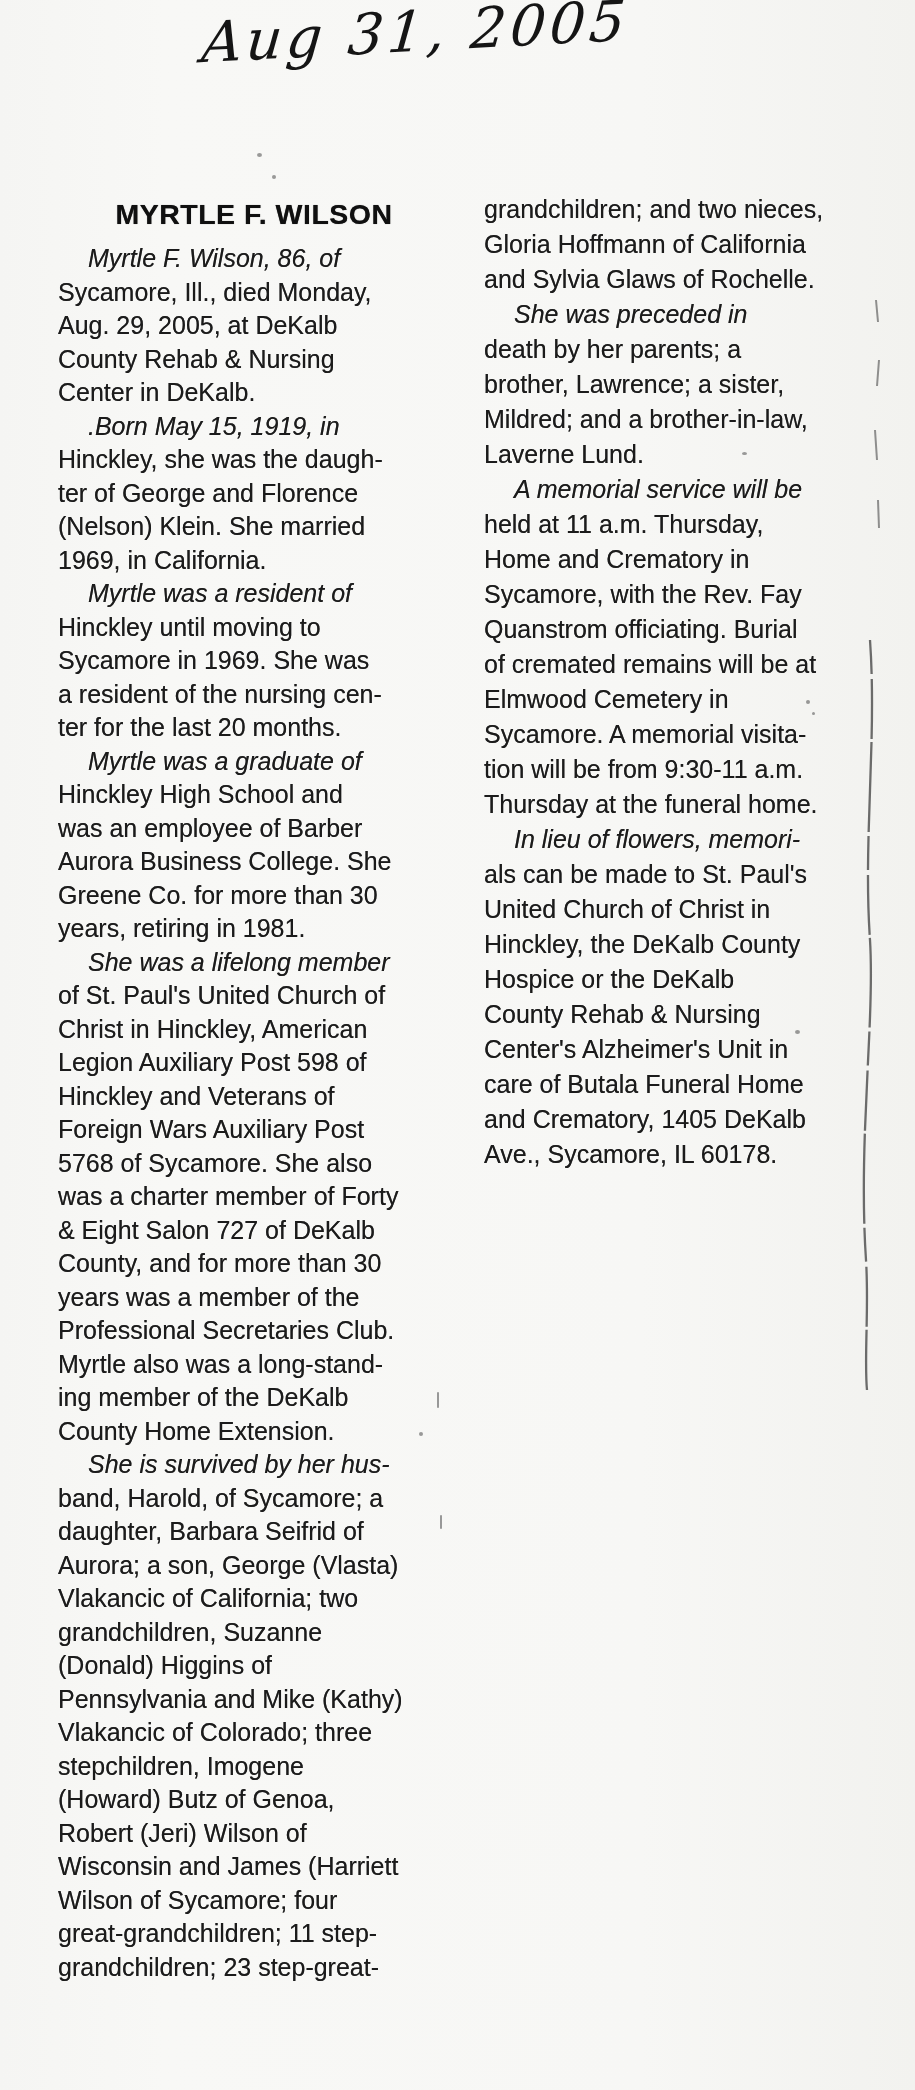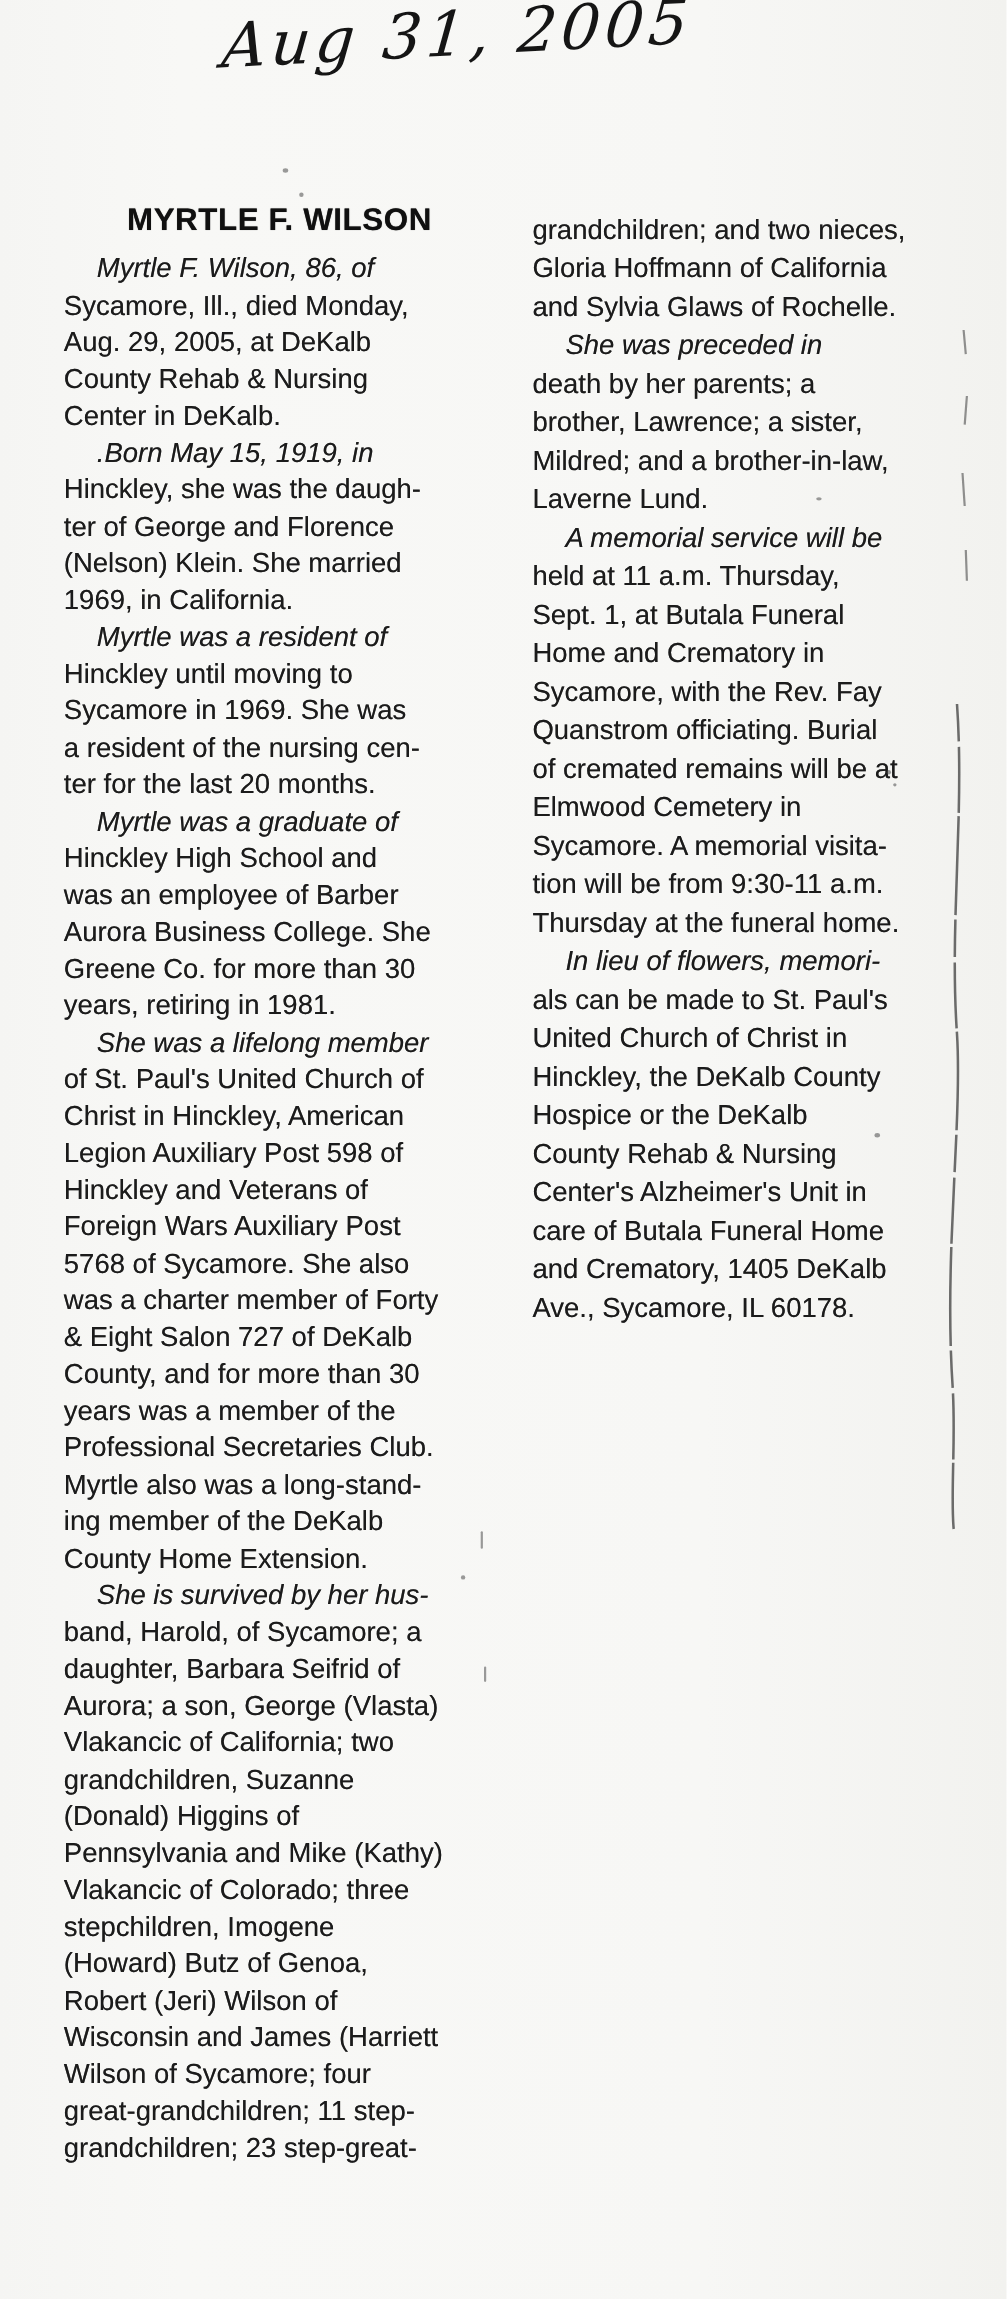--- a/index.html
+++ b/index.html
@@ -10,21 +10,21 @@
     color:#1b1b1b;
   }
   .handwritten {
     position:absolute; left:205px; top:10px;
     font-family:"DejaVu Serif", serif; font-style:italic;
     font-size:56px; letter-spacing:4px; color:#151515;
     transform:rotate(-3deg) skewX(-8deg); transform-origin:left top;
     white-space:nowrap;
   }
   .col { position:absolute; }
-  .col-left  { left:58px;  top:184px; width:392px; }
+  .col-left  { left:58px;  top:198px; width:392px; }
   .col-right { left:484px; top:192px; width:404px; }
   .headline {
     font-weight:bold; font-size:28.5px; letter-spacing:0.5px;
     text-align:center; margin:0 0 11px 0; color:#101010;
     text-shadow:0 0 0.7px rgba(0,0,0,0.75);
   }
   .para { margin:0; }
   .line {
     font-size:25px; white-space:nowrap;
     text-shadow:0 0 0.6px rgba(20,20,20,0.65);
@@ -120,21 +120,20 @@
       <div class="para">
         <div class="line indent">She was preceded in</div>
         <div class="line">death by her parents; a</div>
         <div class="line">brother, Lawrence; a sister,</div>
         <div class="line">Mildred; and a brother-in-law,</div>
         <div class="line">Laverne Lund.</div>
       </div>
       <div class="para">
         <div class="line indent">A memorial service will be</div>
         <div class="line">held at 11 a.m. Thursday,</div>
-        <div class="line">Sept. 1, at Butala Funeral</div>
         <div class="line">Home and Crematory in</div>
         <div class="line">Sycamore, with the Rev. Fay</div>
         <div class="line">Quanstrom officiating. Burial</div>
         <div class="line">of cremated remains will be at</div>
         <div class="line">Elmwood Cemetery in</div>
         <div class="line">Sycamore. A memorial visita-</div>
         <div class="line">tion will be from 9:30-11 a.m.</div>
         <div class="line">Thursday at the funeral home.</div>
       </div>
       <div class="para">

